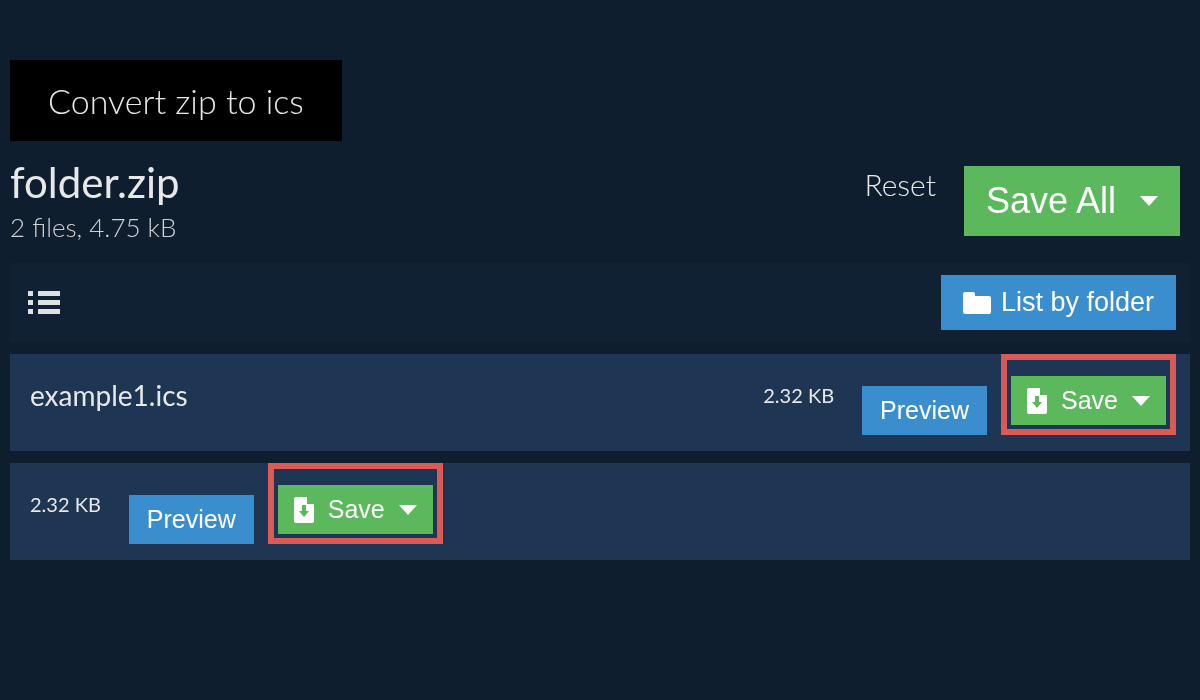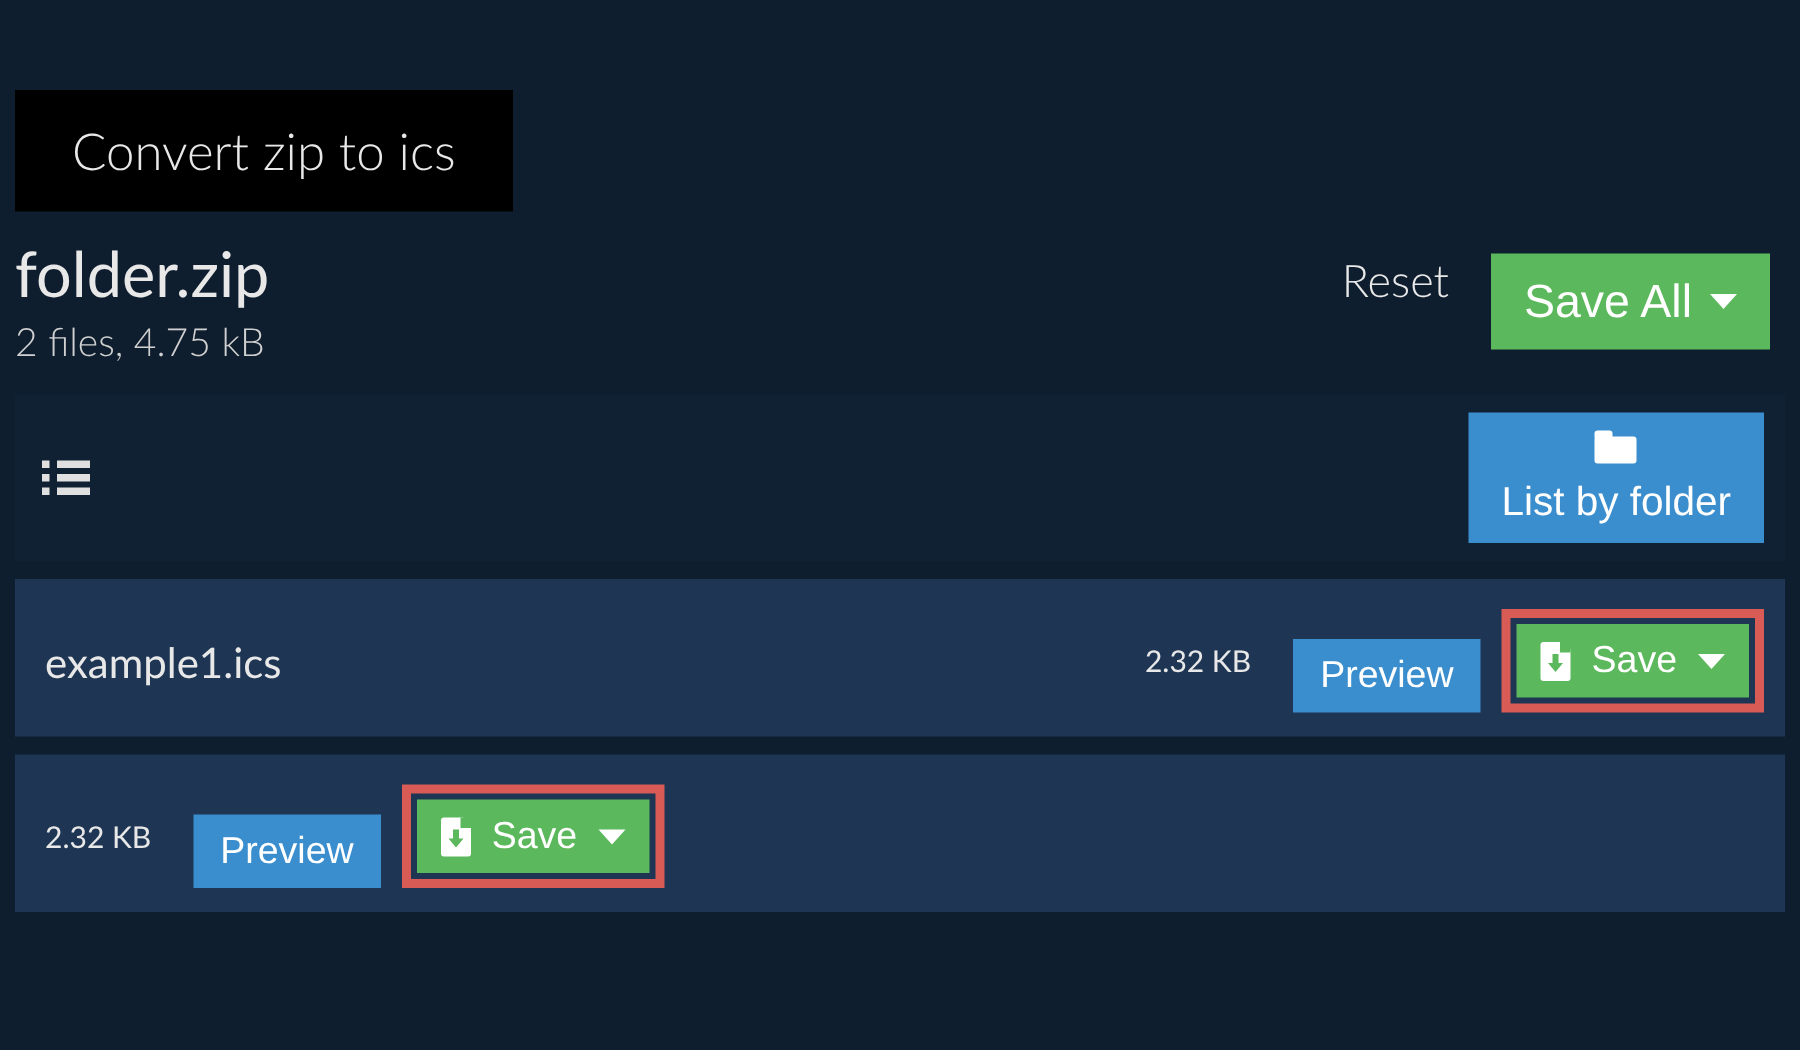--- a/index.html
+++ b/index.html
@@ -50,44 +50,44 @@
       font-size: 30px;
       font-weight: 300;
       color: #e8e8e8;
       cursor: pointer;
     }
     .btn-green {
       display: inline-flex;
       align-items: center;
       background: #5cb85c;
       color: #fff;
-      font-size: 31px;
+      font-size: 36px;
       font-weight: 400;
       padding: 14px 22px;
       border: none;
       cursor: pointer;
-      gap: 12px;
+      gap: 24px;
     }
     .btn-green.small {
       font-size: 25px;
       padding: 10px 16px;
       gap: 14px;
+      margin-top: 12px;
     }
     .btn-blue {
       display: inline-flex;
       align-items: center;
       background: #3b8ece;
       color: #fff;
       font-size: 27px;
       font-weight: 400;
       padding: 12px 22px;
       border: none;
       cursor: pointer;
       gap: 10px;
-      flex-direction: column;
     }
     .btn-blue.small {
       font-size: 25px;
       padding: 10px 18px;
     }
     .caret-down {
       width: 0;
       height: 0;
       border-left: 9px solid transparent;
       border-right: 9px solid transparent;
@@ -146,21 +146,21 @@
       left: 0;
       width: 28px;
       height: 18px;
       background: #fff;
       border-radius: 2px;
     }
     .file-row {
       display: flex;
       align-items: center;
       background: #1e3654;
-      padding: 20px 14px 16px 20px;
+      padding: 0 14px 16px 20px;
       margin-top: 12px;
     }
     .file-name {
       flex: 1;
       font-size: 28px;
       color: #e8e8e8;
     }
     .file-size {
       font-size: 20px;
       color: #e8e8e8;

